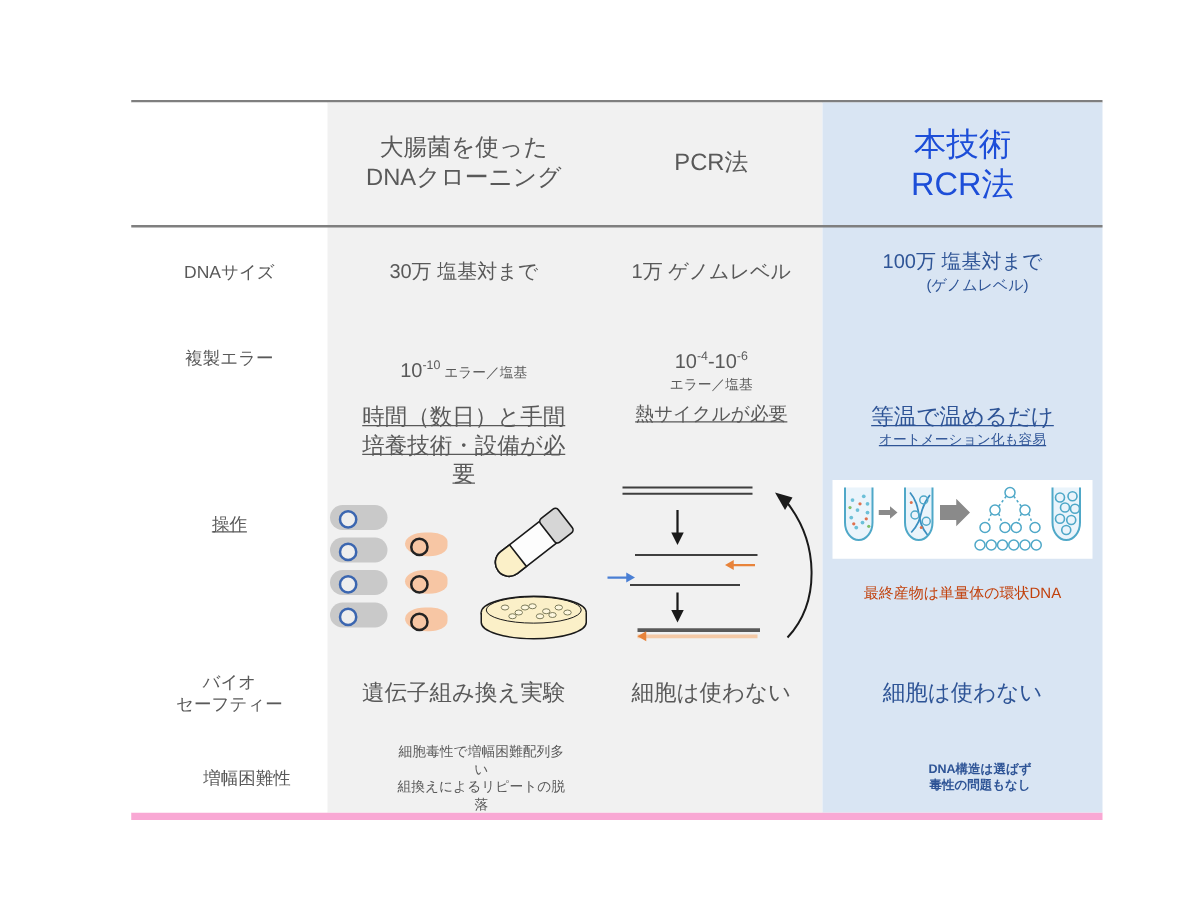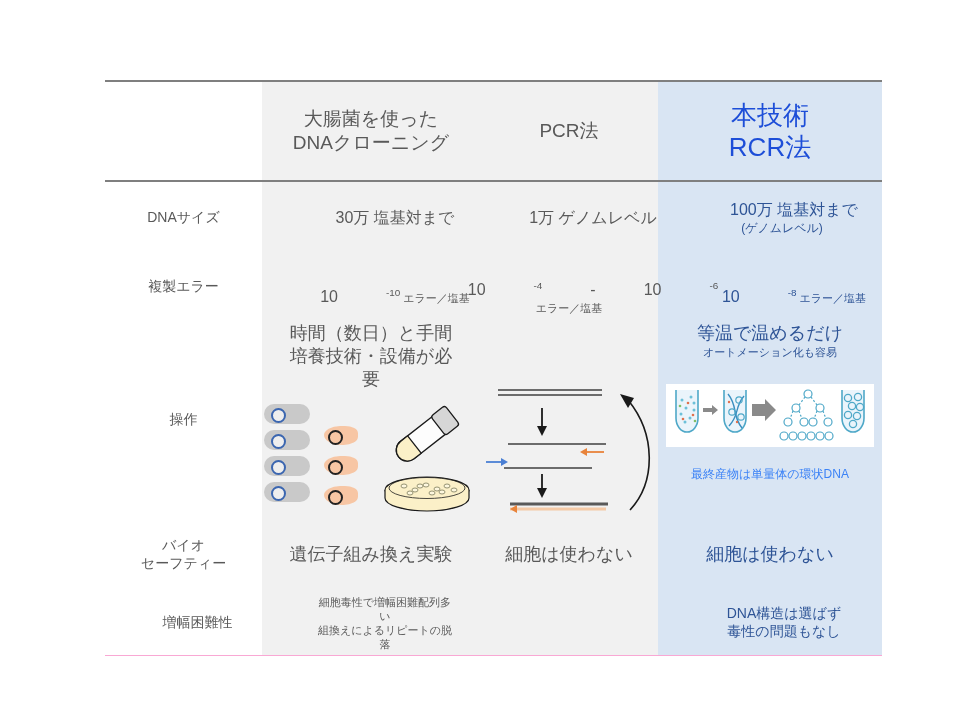--- a/index.html
+++ b/index.html
@@ -23,21 +23,21 @@
   }
 
   
   #cmp-table {
     position: absolute;
     left: 105px;
     top: 80px;
     width: 777px;
     height: 576px;
     border-top: 2px solid #7f7f7f;
-    border-bottom: 1px solid #f9a8d4;
+    border-bottom: 6px solid #f9a8d4;
     box-sizing: border-box;
   }
 
   .col {
     position: absolute;
     top: 0;
     bottom: 0;
     box-sizing: border-box;
   }
   .col-label  { left: 0px;   width: 157px; background: #ffffff; }
@@ -78,32 +78,32 @@
   .hdr-ecoli { left: 157px; width: 218px; font-size: 19px; }
   .hdr-pcr   { left: 375px; width: 178px; font-size: 19px; }
   .hdr-rcr   { left: 553px; width: 224px; font-size: 26px; color: #1d4ed8; line-height: 1.25; }
 
   
   .rlabel { left: 0px; width: 157px; font-size: 14px; }
 
   
   .r1 { top: 98px;  height: 76px; }
   .r2 { top: 174px; height: 62px; }
-  .r3 { top: 236px; height: 204px; }
+  .r3 { top: 236px; height: 204px; text-decoration: underline; }
   .r4 { top: 440px; height: 66px; }
   .r5 { top: 506px; height: 70px; padding-left: 28px; }
 
   
   .v-ecoli { left: 157px; width: 218px; }
   .v-pcr   { left: 375px; width: 178px; }
   .v-rcr   { left: 553px; width: 224px; text-align: center; }
 
-  .fs16 { font-size: 16px; padding-left: 48px; }
+  .fs16 { font-size: 16px; }
   .fs15 { font-size: 15px; }
-  .fs14 { font-size: 14px; }
+  .fs14 { font-size: 10px; font-weight: bold; }
   .fs13 { font-size: 11px; }
   .fs12 { font-size: 12px; margin-left: 24px; }
   .fs11 { font-size: 11px; }
   .fs18 { font-size: 18px; }
 
   .sup { font-size: 0.62em; vertical-align: super; }
 
   
   .op-cell {
     justify-content: flex-start;
@@ -160,21 +160,21 @@
   }
 
   
   #rcr-final-note {
     position: absolute;
     left: 553px;
     top: 384px;
     width: 224px;
     text-align: center;
     font-size: 12px;
-    color: #3b82f6;
+    color: #c2410c;
   }
 
   svg { display: block; }
 </style>
 </head>
 <body>
 
 <div id="slide">
 
   <div id="cmp-table">
@@ -208,32 +208,28 @@
       </span>
     </div>
 
     <div class="cell r2 v-pcr">
       <span>
         <span class="fs16">10</span><span class="fs16 sup">-4</span><span class="fs16">-</span><span class="fs16">10</span><span class="fs16 sup">-6</span>
       </span>
       <span class="fs11">エラー／塩基</span>
     </div>
 
-    <div class="cell r2 v-rcr blue">
-      <span>
-        <span class="fs16">10</span><span class="fs16 sup">-8</span><span class="fs11">&nbsp;</span><span class="fs11">エラー／塩基</span>
-      </span>
-    </div>
 
     <div class="cell r3 rlabel op-label-cell">操作</div>
 
     <div class="cell r3 v-ecoli op-cell fs18">時間（数日）と手間
 培養技術・設備が必
 要</div>
 
+    <div class="cell r3 v-pcr op-cell fs15">熱サイクルが必要</div>
 
     <div class="cell r3 v-rcr op-cell blue">
       <span class="fs18">等温で温めるだけ</span>
       <span class="fs13">オートメーション化も容易</span>
     </div>
 
     <div id="ecoli-art">
       <div class="plasmid-row" style="left:2px;  top:4px;">
           <span class="ring"></span>
         </div>

